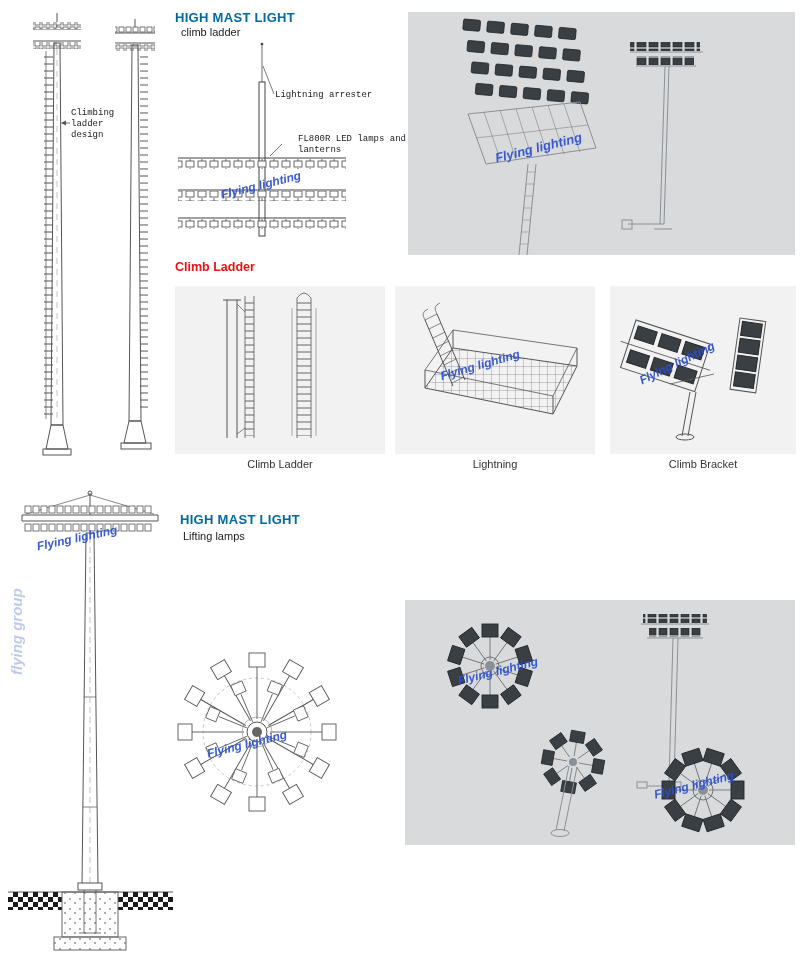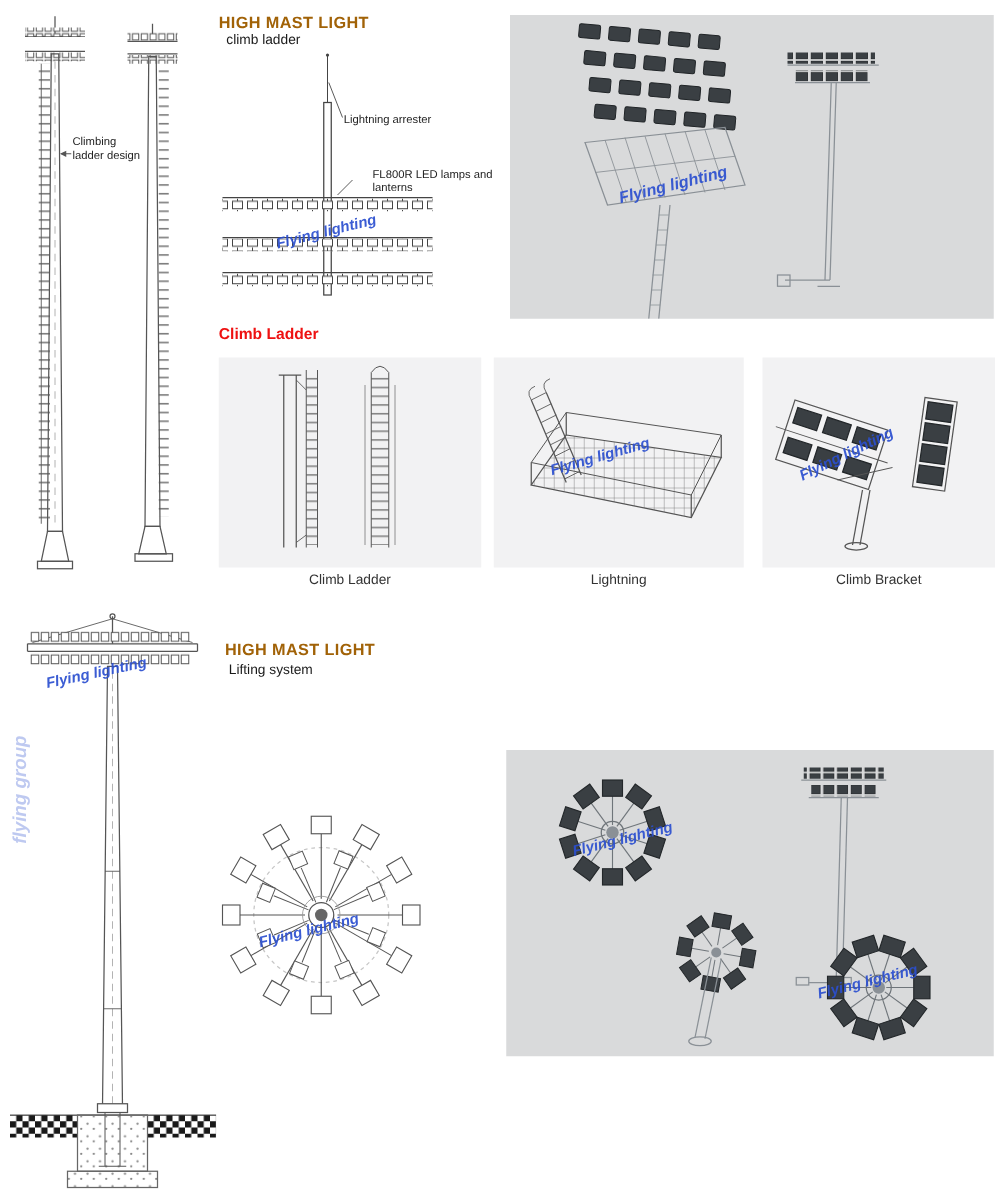--- a/index.html
+++ b/index.html
@@ -1,36 +1,36 @@
 <!DOCTYPE html>
 <html><head>
 <meta charset="utf-8">
 <style>
   html,body{margin:0;padding:0;background:#fff;}
   .page{position:relative;width:802px;height:960px;background:#fff;overflow:hidden;
         font-family:"Liberation Sans",sans-serif;color:#222;}
   .abs{position:absolute;}
-  .title-red{color:#a16207;font-weight:bold;font-size:13px;letter-spacing:.3px;white-space:nowrap;}
+  .title-red{color:#0369a1;font-weight:bold;font-size:13px;letter-spacing:.3px;white-space:nowrap;}
   .heading-red{color:#ee1111;font-weight:bold;font-size:12.5px;white-space:nowrap;}
   .subtitle{color:#1a1a1a;font-size:11px;white-space:nowrap;}
   .caption{font-size:11px;color:#333;text-align:center;}
-  .small-label{font-size:9px;color:#222;line-height:1.2;}
+  .small-label{font-size:9px;color:#222;line-height:1.2;font-family:Liberation Mono, monospace;}
   .wm{color:#2b4fd0;font-weight:bold;font-style:italic;font-size:12px;white-space:nowrap;opacity:.92;}
   .vwm{color:#2b4fd0;opacity:.3;font-size:15px;font-weight:bold;font-style:italic;white-space:nowrap;
        transform:rotate(-90deg);transform-origin:left top;}
   .gray-panel{background:#d9dadb;}
   .light-panel{background:#f2f2f3;}
   svg{display:block;}
 </style>
 </head>
 <body>
 
 <div class="page">
 
-  <div class="abs" style="left:0;top:5px;width:162px;height:478px;">
+  <div class="abs" style="left:13px;top:5px;width:162px;height:478px;">
     <svg width="162" height="478" viewBox="0 0 162 478">
       <defs>
         <pattern id="rgs1" width="6" height="7" patternUnits="userSpaceOnUse">
           <line x1="0" y1="3" x2="6" y2="3" stroke="#555" stroke-width="1"></line>
         </pattern>
         <pattern id="lampP1" width="7" height="7" patternUnits="userSpaceOnUse">
           <rect x="1" y="1" width="5" height="5" fill="#fff" stroke="#555" stroke-width="0.8"></rect>
         </pattern>
       </defs>
       <g stroke="#555" fill="none" stroke-width="1">
@@ -226,21 +226,21 @@
         <line x1="80" y1="106" x2="72" y2="150"></line>
         <line x1="86" y1="106" x2="78" y2="150"></line>
         <ellipse cx="75" cy="151" rx="9" ry="3"></ellipse>
       </g>
     </svg>
     <div class="abs wm" style="left:26px;top:70px;transform:rotate(-26deg);">Flying lighting</div>
   </div>
   <div class="abs caption" style="left:610px;top:458px;width:186px;">Climb Bracket</div>
 
   <div class="abs title-red" style="left:180px;top:512px;">HIGH MAST LIGHT</div>
-  <div class="abs subtitle" style="left:183px;top:530px;">Lifting system</div>
+  <div class="abs subtitle" style="left:183px;top:530px;">Lifting lamps</div>
 
   <div class="abs" style="left:8px;top:487px;width:165px;height:470px;">
     <svg width="165" height="470" viewBox="0 0 165 470">
       <defs>
         <pattern id="lampP7" width="8" height="9" patternUnits="userSpaceOnUse">
           <rect x="1" y="1" width="6" height="7" fill="#fff" stroke="#555" stroke-width="0.8"></rect>
         </pattern>
         <pattern id="chk7" width="10" height="10" patternUnits="userSpaceOnUse">
           <rect x="0" y="0" width="5" height="5" fill="#1a1a1a"></rect>
           <rect x="5" y="5" width="5" height="5" fill="#1a1a1a"></rect>

